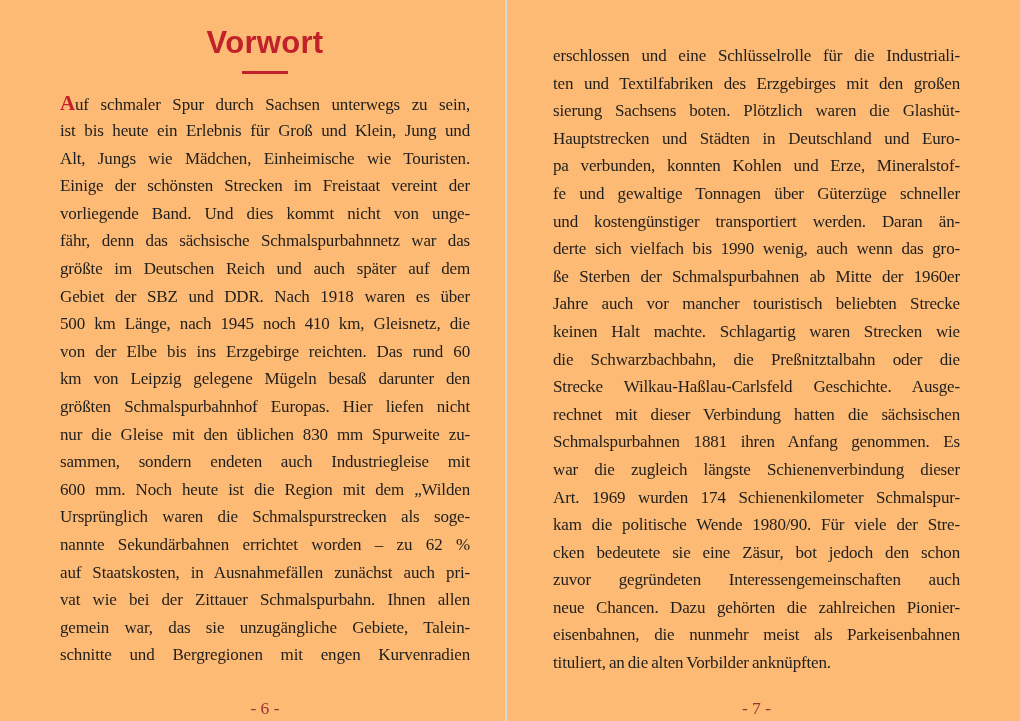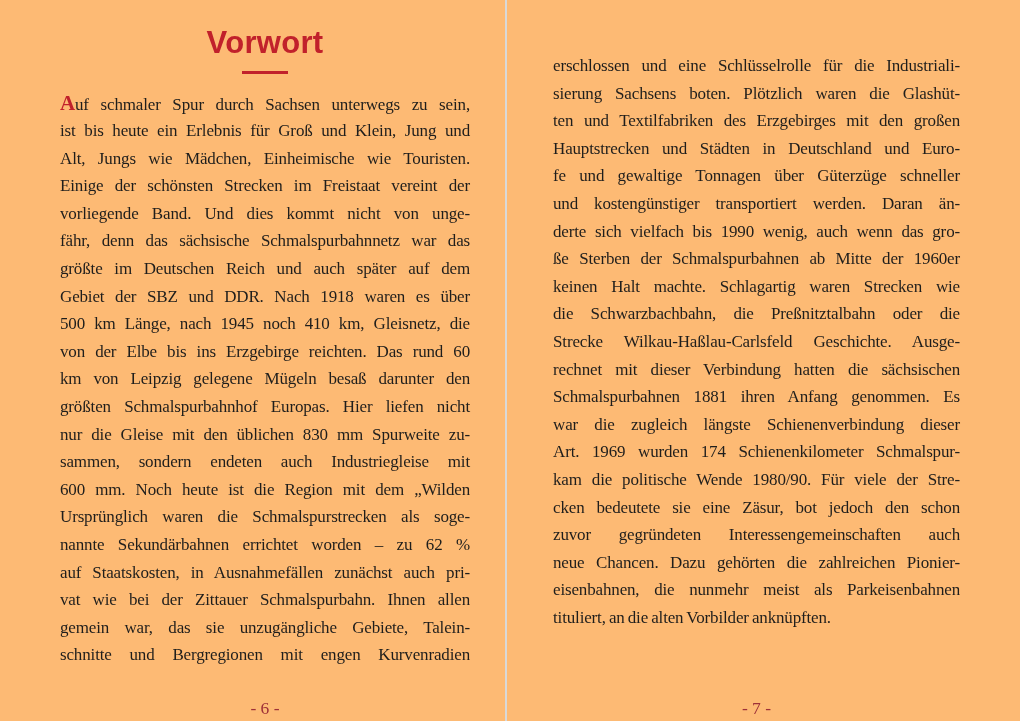--- a/index.html
+++ b/index.html
@@ -44,21 +44,21 @@
     background: #c1212b;
     margin: 11px auto 0 auto;
   }
   .body-text {
     margin-top: 16px;
     font-size: 17px;
     line-height: 27.6px;
     letter-spacing: -0.15px;
     word-spacing: -1px;
   }
-  .page.right .body-text { margin-top: 16px; }
+  .page.right .body-text { margin-top: 6px; }
   .line {
     text-align: justify;
     text-align-last: justify;
     height: 27.6px;
   }
   .line.end { text-align-last: left; }
   .drop-cap {
     color: #c1212b;
     font-weight: bold;
     font-size: 21px;
@@ -104,27 +104,29 @@
         <div class="line">vat wie bei der Zittauer Schmalspurbahn. Ihnen allen</div>
         <div class="line">gemein war, das sie unzugängliche Gebiete, Talein-</div>
         <div class="line">schnitte und Bergregionen mit engen Kurvenradien</div>
       </div>
     <div class="page-num">- 6 -</div>
   </div>
 
   <div class="page right">
     <div class="body-text" id="right-body">
         <div class="line">erschlossen und eine Schlüsselrolle für die Industriali-</div>
+        <div class="line">ten und Textilfabriken des Erzgebirges mit den großen</div>
         <div class="line">sierung Sachsens boten. Plötzlich waren die Glashüt-</div>
-        <div class="line">ten und Textilfabriken des Erzgebirges mit den großen</div>
         <div class="line">Hauptstrecken und Städten in Deutschland und Euro-</div>
+        <div class="line">pa verbunden, konnten Kohlen und Erze, Mineralstof-</div>
         <div class="line">fe und gewaltige Tonnagen über Güterzüge schneller</div>
         <div class="line">und kostengünstiger transportiert werden. Daran än-</div>
         <div class="line">derte sich vielfach bis 1990 wenig, auch wenn das gro-</div>
         <div class="line">ße Sterben der Schmalspurbahnen ab Mitte der 1960er</div>
+        <div class="line">Jahre auch vor mancher touristisch beliebten Strecke</div>
         <div class="line">keinen Halt machte. Schlagartig waren Strecken wie</div>
         <div class="line">die Schwarzbachbahn, die Preßnitztalbahn oder die</div>
         <div class="line">Strecke Wilkau-Haßlau-Carlsfeld Geschichte. Ausge-</div>
         <div class="line">rechnet mit dieser Verbindung hatten die sächsischen</div>
         <div class="line">Schmalspurbahnen 1881 ihren Anfang genommen. Es</div>
         <div class="line">war die zugleich längste Schienenverbindung dieser</div>
         <div class="line">Art. 1969 wurden 174 Schienenkilometer Schmalspur-</div>
         <div class="line">kam die politische Wende 1980/90. Für viele der Stre-</div>
         <div class="line">cken bedeutete sie eine Zäsur, bot jedoch den schon</div>
         <div class="line">zuvor gegründeten Interessengemeinschaften auch</div>

